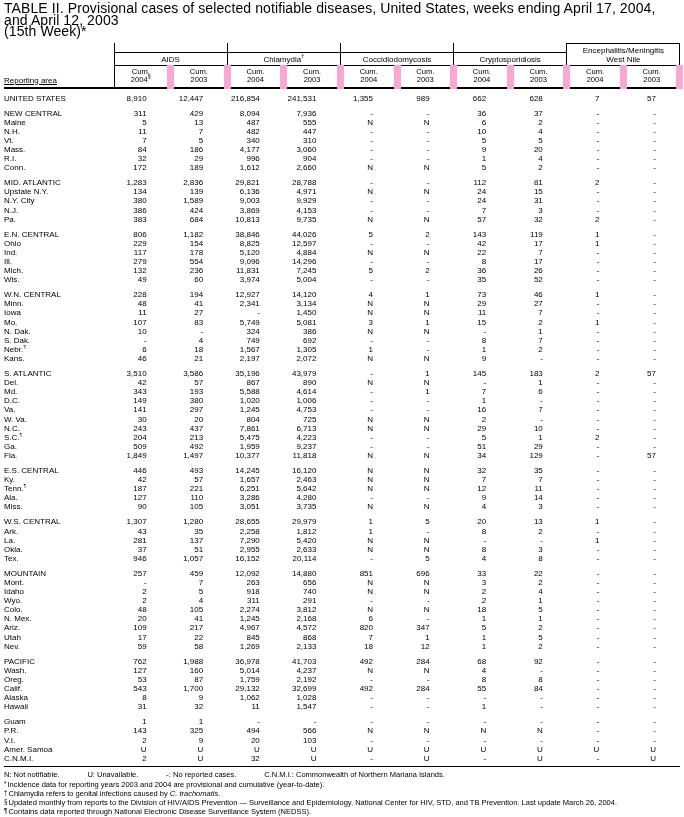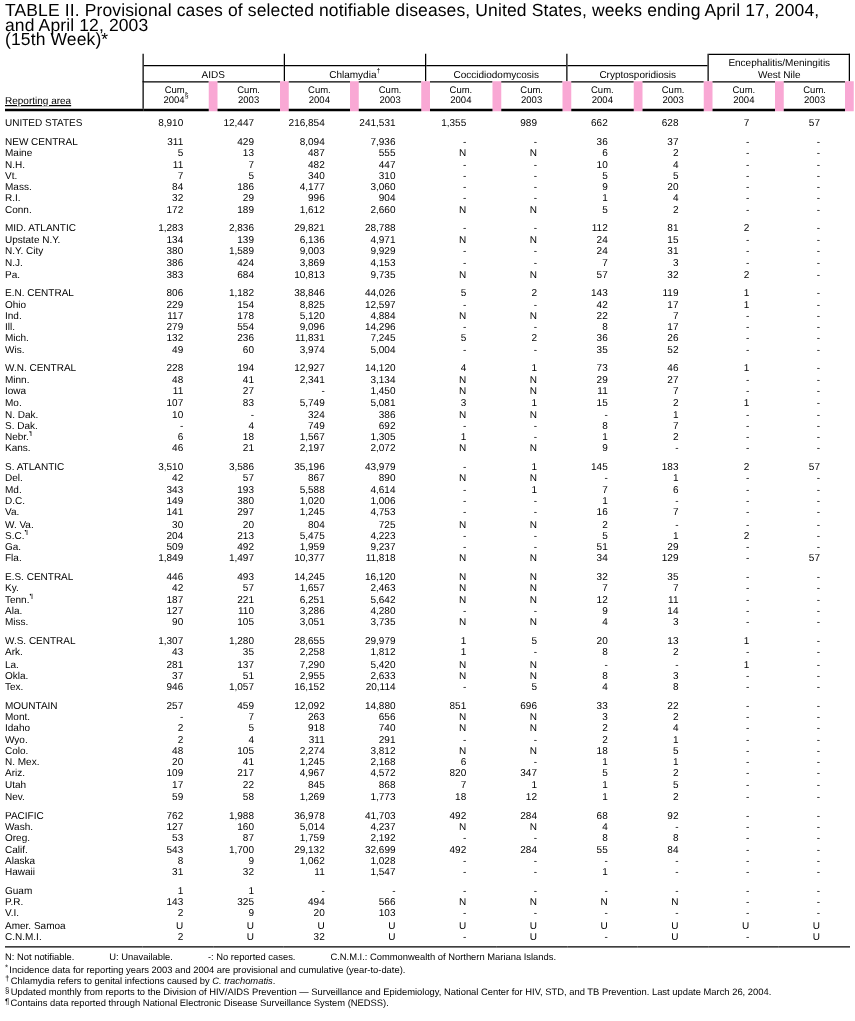--- a/index.html
+++ b/index.html
@@ -525,20 +525,33 @@
           <td class="num-cell">804</td>
           <td class="num-cell">725</td>
           <td class="num-cell">N</td>
           <td class="num-cell">N</td>
           <td class="num-cell">2</td>
           <td class="num-cell">-</td>
           <td class="num-cell">-</td>
           <td class="num-cell">-</td>
         </tr>
         <tr>
+          <td class="area-cell">N.C.</td>
+          <td class="num-cell">243</td>
+          <td class="num-cell">437</td>
+          <td class="num-cell">7,861</td>
+          <td class="num-cell">6,713</td>
+          <td class="num-cell">N</td>
+          <td class="num-cell">N</td>
+          <td class="num-cell">29</td>
+          <td class="num-cell">10</td>
+          <td class="num-cell">-</td>
+          <td class="num-cell">-</td>
+        </tr>
+        <tr>
           <td class="area-cell">S.C.<sup class="s">¶</sup></td>
           <td class="num-cell">204</td>
           <td class="num-cell">213</td>
           <td class="num-cell">5,475</td>
           <td class="num-cell">4,223</td>
           <td class="num-cell">-</td>
           <td class="num-cell">-</td>
           <td class="num-cell">5</td>
           <td class="num-cell">1</td>
           <td class="num-cell">2</td>
@@ -802,21 +815,21 @@
           <td class="num-cell">1</td>
           <td class="num-cell">5</td>
           <td class="num-cell">-</td>
           <td class="num-cell">-</td>
         </tr>
         <tr>
           <td class="area-cell">Nev.</td>
           <td class="num-cell">59</td>
           <td class="num-cell">58</td>
           <td class="num-cell">1,269</td>
-          <td class="num-cell">1,773</td>
+          <td class="num-cell">2,133</td>
           <td class="num-cell">18</td>
           <td class="num-cell">12</td>
           <td class="num-cell">1</td>
           <td class="num-cell">2</td>
           <td class="num-cell">-</td>
           <td class="num-cell">-</td>
         </tr>
         <tr class="gap">
           <td class="area-cell">PACIFIC</td>
           <td class="num-cell">762</td>

